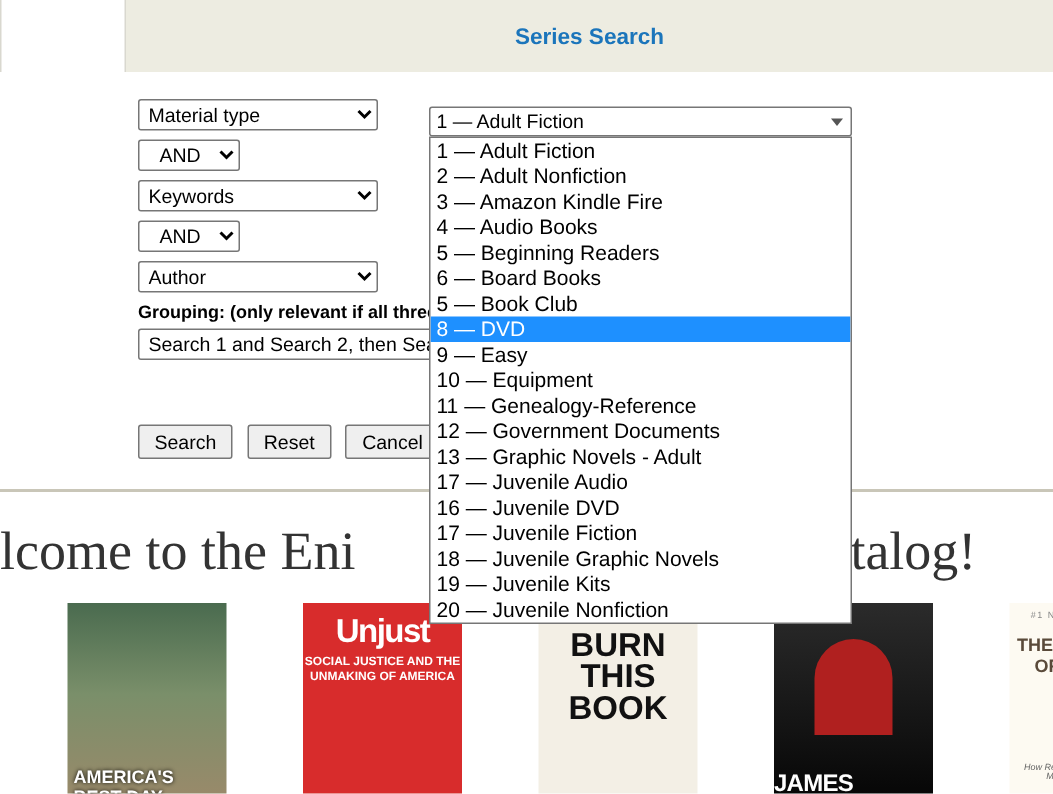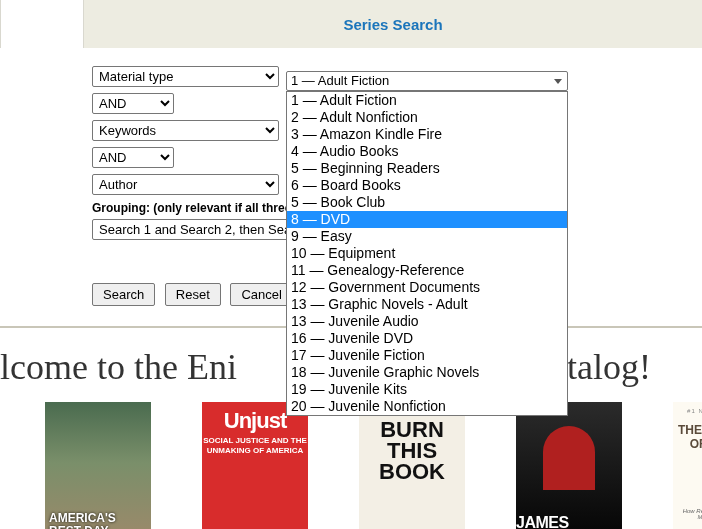--- a/index.html
+++ b/index.html
@@ -44,22 +44,22 @@
     margin-bottom: 6px;
   }
   select.field, select.op {
     font-family: Arial, Helvetica, sans-serif;
     font-size: 13px;
     border: 1px solid #767676;
     border-radius: 2px;
     padding: 1px 2px;
     background: #ffffff;
   }
-  select.field { width: 187px; }
-  select.op    { width: 82px; }
+  select.field { width: 160px; }
+  select.op    { width: 68px; text-align: center; }
 
   .grouping-label {
     font-size: 12px;
     font-weight: bold;
     margin: 6px 0 4px 0;
   }
   select.grouping {
     width: 440px;
     font-size: 13px;
     border: 1px solid #767676;
@@ -247,20 +247,20 @@
       <div class="dd-item">4 — Audio Books</div>
       <div class="dd-item">5 — Beginning Readers</div>
       <div class="dd-item">6 — Board Books</div>
       <div class="dd-item">5 — Book Club</div>
       <div class="dd-item selected">8 — DVD</div>
       <div class="dd-item">9 — Easy</div>
       <div class="dd-item">10 — Equipment</div>
       <div class="dd-item">11 — Genealogy-Reference</div>
       <div class="dd-item">12 — Government Documents</div>
       <div class="dd-item">13 — Graphic Novels - Adult</div>
-      <div class="dd-item">13 — Juvenile Audio</div>
+      <div class="dd-item">17 — Juvenile Audio</div>
       <div class="dd-item">16 — Juvenile DVD</div>
       <div class="dd-item">17 — Juvenile Fiction</div>
       <div class="dd-item">18 — Juvenile Graphic Novels</div>
       <div class="dd-item">19 — Juvenile Kits</div>
       <div class="dd-item">20 — Juvenile Nonfiction</div>
     </div>
 </div>
 
 </body></html>

